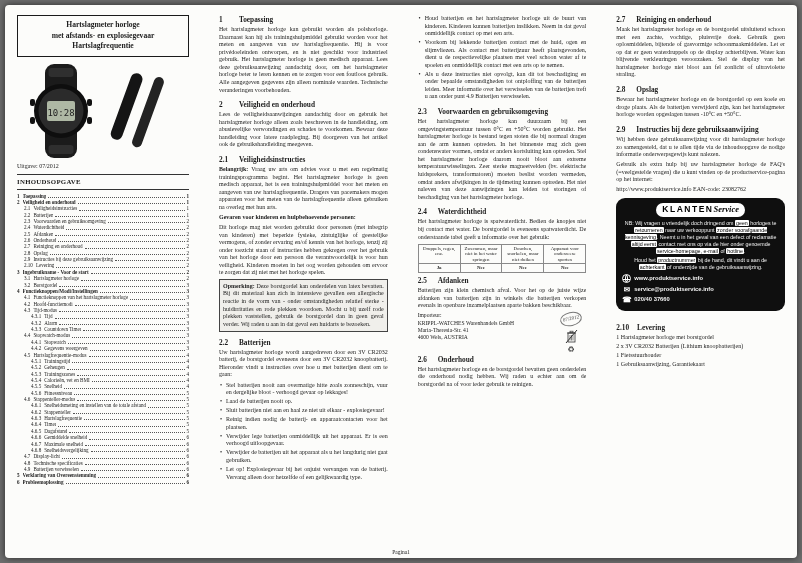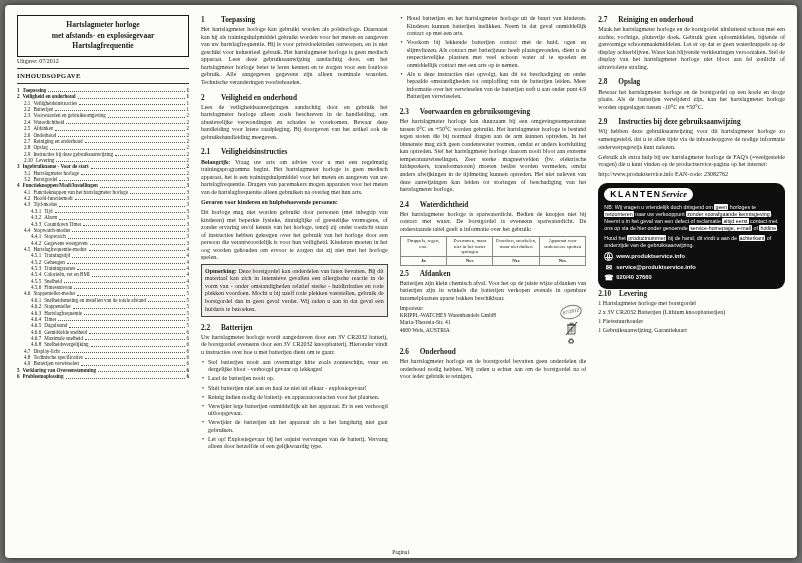--- a/index.html
+++ b/index.html
@@ -1,19 +1,19 @@
 <!DOCTYPE html>
 <html><head>
 <meta charset="utf-8">
 <style>
   html,body{margin:0;padding:0}
   body{width:802px;height:563px;overflow:hidden;background:#6e6e6e;font-family:"Liberation Serif",serif}
   .sheet{position:relative;width:792px;height:553px;margin:5px auto;background:#fcfcfa;border-radius:4px;
          box-shadow:0 0 7px rgba(0,0,0,.65);padding:10px 12px 8px;box-sizing:border-box;overflow:hidden}
-  .grid{display:grid;grid-template-columns:172px 1fr 1fr 1fr;gap:12px;height:527px;overflow:hidden}
+  .grid{display:grid;grid-template-columns:172px 1fr 1fr 1fr;gap:30px;height:527px;overflow:hidden}
   .col{font-size:6px;line-height:1.26;color:#1c1c1c;text-align:justify;overflow:hidden}
 
   
   .title-box{border:1px solid #1a1a1a;padding:4px 3px;text-align:center;font-weight:bold}
   .title-box div{font-size:7.6px;line-height:1.4}
   .watch-fig{margin:6px 0 2px}
   .issue{font-size:6px;text-align:left;margin:1px 0 3px}
   .rule{border-top:1px solid #333;margin:2px 0 3px}
   .toc-title{font-weight:bold;font-size:6.8px;text-align:left;margin:0 0 2px;letter-spacing:.3px}
   .toc-row{display:flex;align-items:flex-end;font-size:5.1px;line-height:1.25;text-align:left}
@@ -43,22 +43,22 @@
   .wtable td{font-weight:bold}
 
   
   .importer{display:flex;justify-content:space-between;align-items:flex-start;gap:4px;margin:2px 0 1px;font-size:5.6px;text-align:left}
   .imp-line,.imp-label{line-height:1.3}
   .imp-right{display:flex;flex-direction:column;align-items:center;gap:2px;flex:0 0 auto;padding-right:4px}
   .stamp{font-size:5px;border:1px solid #777;border-radius:50%;padding:3px 2px;transform:rotate(-12deg);color:#444}
   .recycle{font-size:8px;color:#333;line-height:1}
 
   
-  .svc{background:#0f0f0f;color:#f4f4f4;border-radius:9px;padding:5px 6px;margin:4px 0 0;
-       font-family:"Liberation Sans",sans-serif;text-align:left}
+  .svc{background:#0f0f0f;color:#f4f4f4;border-radius:9px;padding:5px 6px;margin:4px 0 12px;
+       font-family:"Liberation Sans",sans-serif;text-align:center}
   .svc-logo{background:#fff;color:#000;border-radius:7px;padding:1px 6px 2px;display:inline-block;margin-bottom:3px}
   .logo-main{font-weight:bold;font-size:8.5px;letter-spacing:1.5px}
   .logo-sub{font-style:italic;font-weight:bold;font-size:8.5px;font-family:"Liberation Serif",serif}
   .svc-p{font-size:5.3px;line-height:1.32;margin:0 0 3px}
   .hl{background:#fff;color:#000;padding:0 1px;border-radius:1px}
   .contact-row{display:flex;align-items:center;gap:3px;font-size:5.8px;font-weight:bold;margin:1.5px 0}
   .c-icon{width:9px;height:9px;flex:0 0 9px;display:inline-flex;align-items:center;justify-content:center;
           font-size:7.5px;color:#fff;box-sizing:border-box;position:relative}
   .globe-icon{border:1px solid #fff;border-radius:50%}
   .globe-icon::before{content:"";position:absolute;left:0;right:0;top:50%;border-top:1px solid #fff}
@@ -75,20 +75,39 @@
 <div class="sheet">
   <div class="grid">
 
     <div class="col" style="text-align:left">
       <div class="title-box">
         <div>Hartslagmeter horloge</div>
         <div>met afstands- en explosiegevaar</div>
         <div>Hartslagfrequentie</div>
       </div>
 
+      <div class="watch-fig">
+        <svg width="168" height="96" viewBox="0 0 168 96">
+          <rect x="28" y="1" width="32" height="94" rx="9" fill="#1b1b1b"></rect>
+          <rect x="31.5" y="5" width="25" height="9" rx="3" fill="#2f2f2f"></rect>
+          <rect x="31.5" y="82" width="25" height="9" rx="3" fill="#2f2f2f"></rect>
+          <circle cx="44" cy="48" r="27" fill="#0e0e0e"></circle>
+          <circle cx="44" cy="48" r="22.5" fill="#2b2b2b"></circle>
+          <rect x="30" y="38" width="28" height="20" rx="2" fill="#aeb8a4"></rect>
+          <text x="44" y="52.5" font-size="9" text-anchor="middle" fill="#1f1f1f" font-family="DejaVu Sans Mono, monospace">10:28</text>
+          <rect x="13" y="36" width="5" height="7" rx="2" fill="#111"></rect>
+          <rect x="13" y="54" width="5" height="7" rx="2" fill="#111"></rect>
+          <rect x="70" y="36" width="5" height="7" rx="2" fill="#111"></rect>
+          <rect x="70" y="54" width="5" height="7" rx="2" fill="#111"></rect>
+          <g transform="rotate(20 125 48)">
+            <rect x="103" y="14" width="12" height="70" rx="6" fill="#151515"></rect>
+            <rect x="126" y="10" width="10" height="74" rx="5" fill="#232323"></rect>
+          </g>
+        </svg>
+      </div>
 
       <div class="issue">Uitgave: 07/2012</div>
       <div class="rule"></div>
       <div class="toc-title">INHOUDSOPGAVE</div>
       <div class="rule"></div>
 
       <div class="toc">
 
           <div class="toc-row lvl0">
             <span class="toc-num">1</span>

